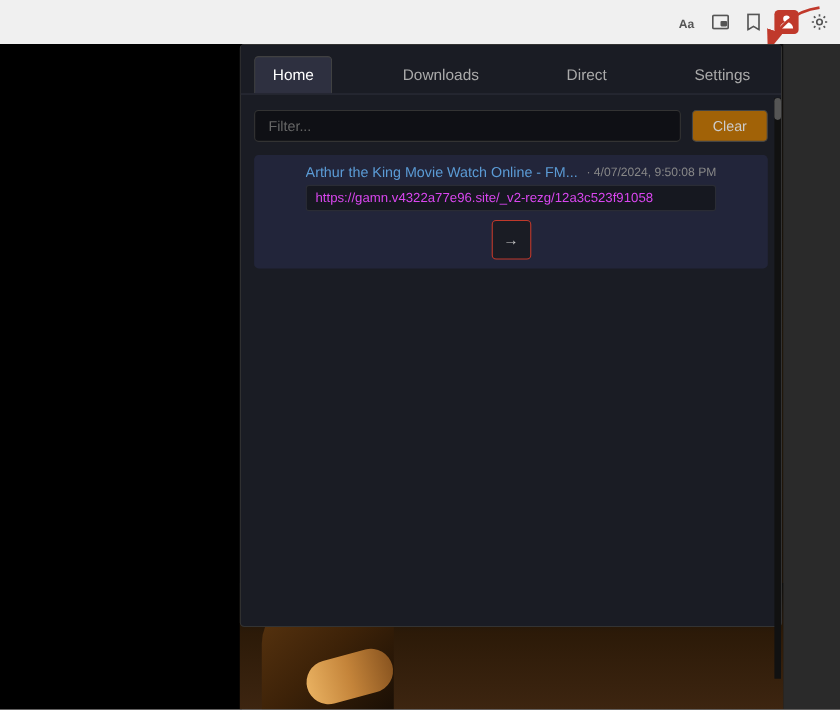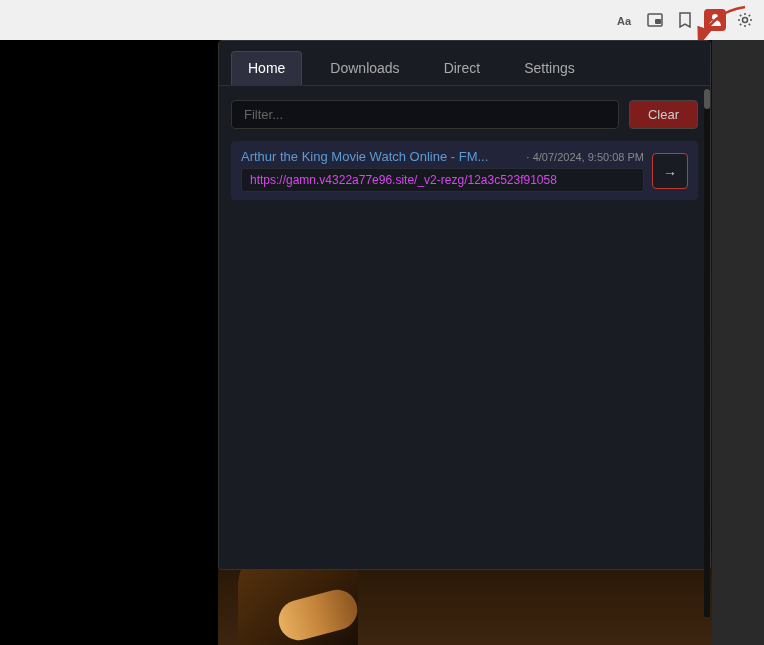--- a/index.html
+++ b/index.html
@@ -130,20 +130,21 @@
     }
 
     
     .tab-nav {
       display: flex;
       align-items: center;
       padding: 10px 12px 0;
       background: #1a1c24;
       border-bottom: 1px solid #2d2f3a;
       gap: 12px;
+      justify-content: space-between;
     }
 
     .tab-item {
       padding: 8px 16px;
       color: #aaa;
       font-size: 14px;
       cursor: pointer;
       border-radius: 4px 4px 0 0;
       white-space: nowrap;
     }
@@ -181,38 +182,39 @@
       font-size: 13px;
       outline: none;
     }
 
     .filter-input::placeholder {
       color: #666;
     }
 
     .clear-btn {
       padding: 6px 18px;
-      background: #7f1d1d;
+      background: #a16207;
       border: 1px solid #444;
       border-radius: 4px;
       color: #ccc;
       font-size: 13px;
       cursor: pointer;
       white-space: nowrap;
     }
 
     
     .history-item {
       background: #22253a;
       border-radius: 4px;
       padding: 8px 10px;
       display: flex;
       align-items: center;
       gap: 8px;
       position: relative;
+      flex-direction: column;
     }
 
     .history-item-content {
       flex: 1;
       min-width: 0;
     }
 
     .history-item-title {
       color: #5b9bd5;
       font-size: 13px;

